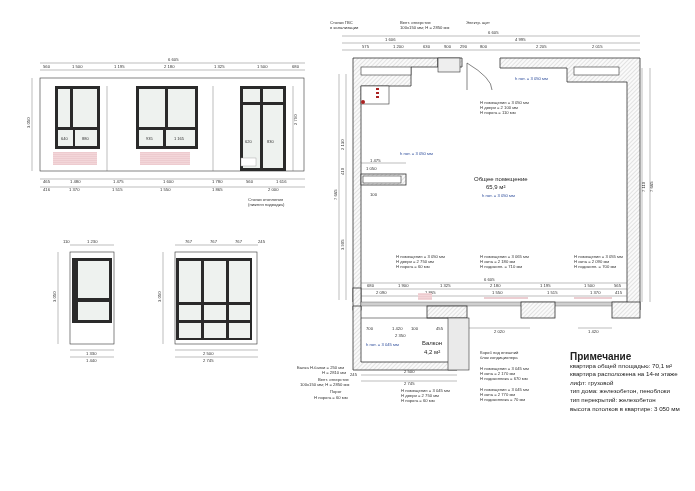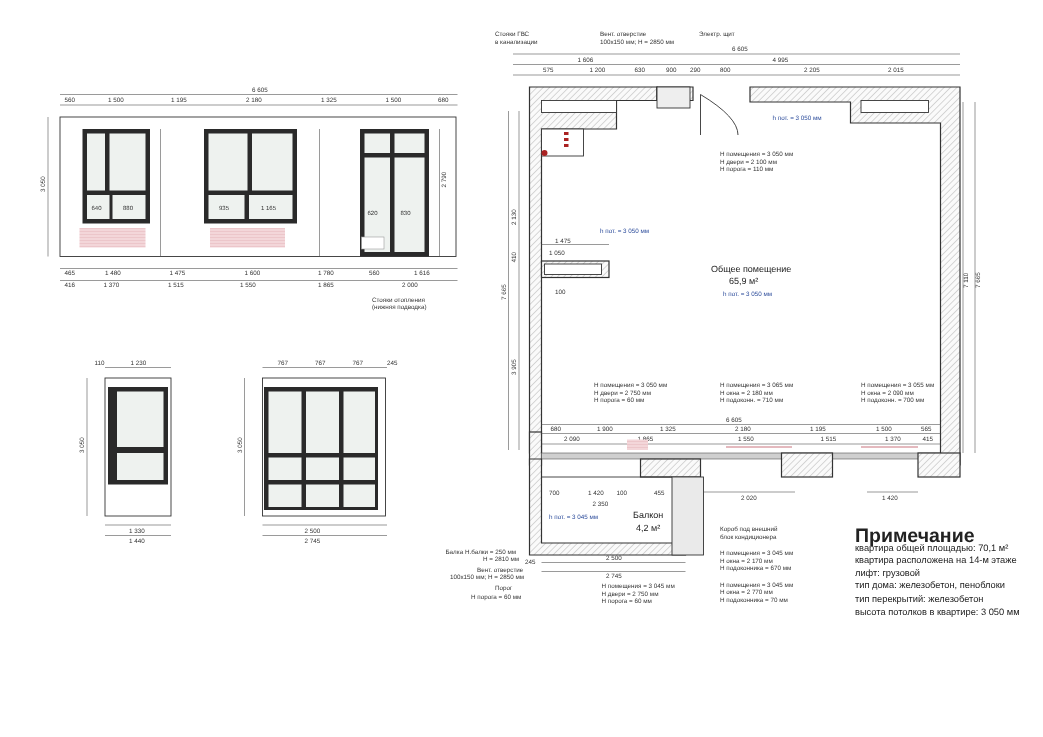--- a/index.html
+++ b/index.html
@@ -8,21 +8,21 @@
   svg { position:absolute; left:0; top:0; }
   .t  { font-family:"Liberation Sans", sans-serif; font-size:4.2px; fill:#333; }
   .tb { font-family:"Liberation Sans", sans-serif; font-size:4.2px; fill:#2a4a9a; }
   .tr { font-family:"Liberation Sans", sans-serif; font-size:4px; fill:#333; }
   .big{ font-family:"Liberation Sans", sans-serif; font-size:6px; fill:#222; }
   .dim{ stroke:#555; stroke-width:0.4; fill:none; }
   .glass{ fill:#eef2ef; }
   .wall{ fill:url(#hatch); stroke:#333; stroke-width:0.8; }
   .thin{ stroke:#333; stroke-width:0.6; fill:none; }
   .note{ position:absolute; left:570px; top:353px; font-size:6.2px; line-height:8.6px; color:#222; }
-  .note .ttl{ font-weight:bold; font-size:13px; }
+  .note .ttl{ font-weight:bold; font-size:10px; }
 </style>
 </head>
 <body>
 
 <svg width="695" height="491" viewBox="0 0 695 491">
   <defs>
     <pattern id="hatch" width="3" height="3" patternUnits="userSpaceOnUse" patternTransform="rotate(45)">
       <rect width="3" height="3" fill="#fafafa"></rect>
       <line x1="0" y1="0" x2="0" y2="3" stroke="#aaa" stroke-width="0.6"></line>
     </pattern>

